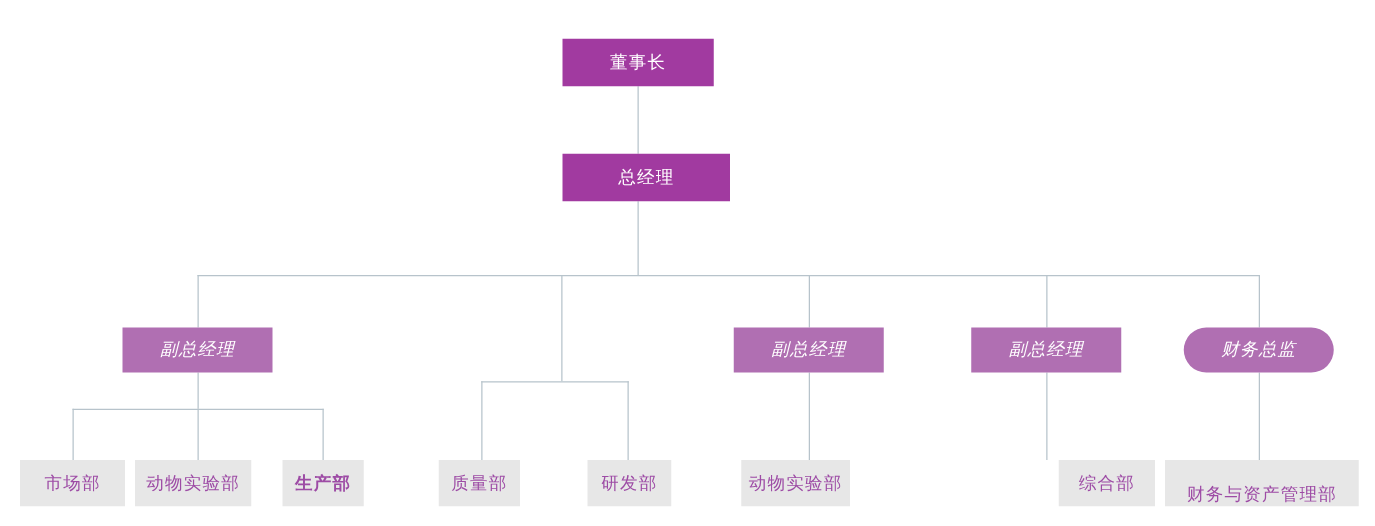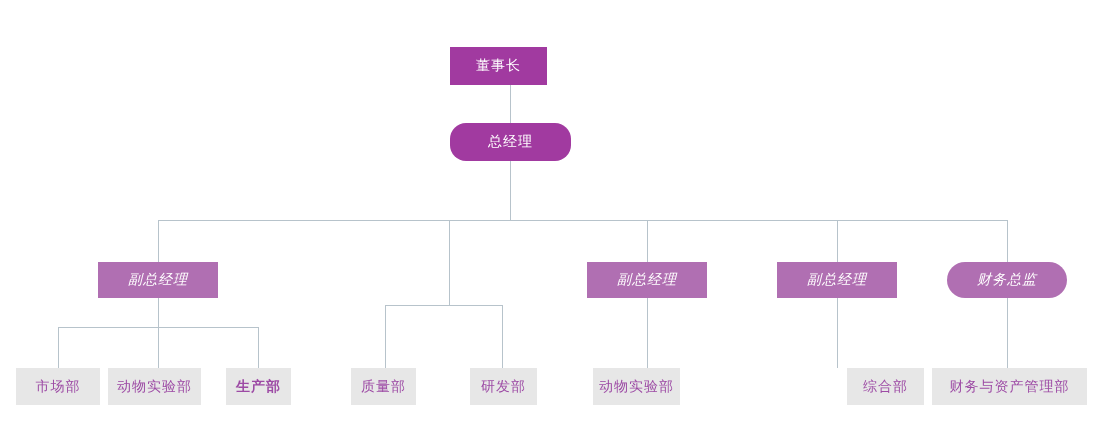--- a/index.html
+++ b/index.html
@@ -67,24 +67,24 @@
   <div class="vline" style="left:258px; top:327px; height:41px;"></div>
 
   <div class="hline" style="left:385px; top:305px; width:118px;"></div>
   <div class="vline" style="left:385px; top:305px; height:63px;"></div>
   <div class="vline" style="left:502px; top:305px; height:63px;"></div>
 
   <div class="vline" style="left:647px;  top:298px; height:70px;"></div>
   <div class="vline" style="left:837px;  top:298px; height:70px;"></div>
   <div class="vline" style="left:1007px; top:298px; height:70px;"></div>
 
-  <div class="node executive" style="left:450px; top:47px; width:97px; height:38px;">
+  <div class="node executive" style="left:450px; top:31px; width:121px; height:38px;">
     <span>董事长</span>
   </div>
-  <div class="node executive" style="left:450px; top:123px; width:121px; height:38px;border-radius:16px;">
+  <div class="node executive" style="left:450px; top:123px; width:134px; height:38px;">
     <span>总经理</span>
   </div>
 
   <div class="node manager" style="left:98px; top:262px; width:120px; height:36px;">
     <span>副总经理</span>
   </div>
   <div class="node manager" style="left:587px; top:262px; width:120px; height:36px;">
     <span>副总经理</span>
   </div>
   <div class="node manager" style="left:777px; top:262px; width:120px; height:36px;">
@@ -108,17 +108,17 @@
   </div>
   <div class="node department" style="left:470px; top:368px; width:67px; height:37px;">
     <span>研发部</span>
   </div>
   <div class="node department" style="left:593px; top:368px; width:87px; height:37px;">
     <span>动物实验部</span>
   </div>
   <div class="node department" style="left:847px; top:368px; width:77px; height:37px;">
     <span>综合部</span>
   </div>
-  <div class="node department" style="left:932px; top:368px; width:155px; height:37px;">
+  <div class="node department" style="left:932px; top:368px; width:155px; height:37px;align-items:flex-end;">
     <span>财务与资产管理部</span>
   </div>
 
 </div>
 
 </body></html>

